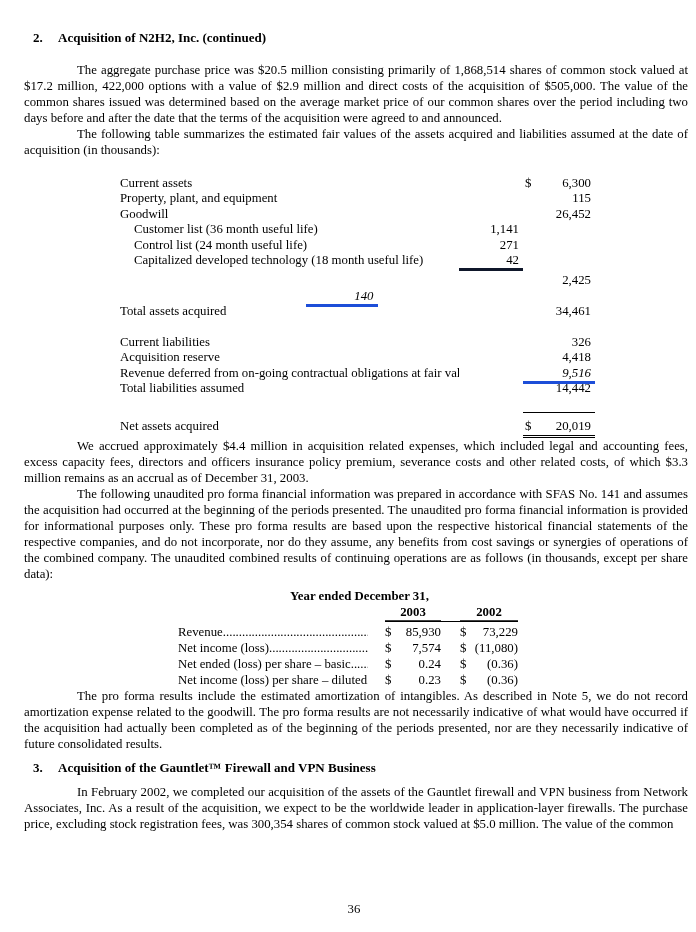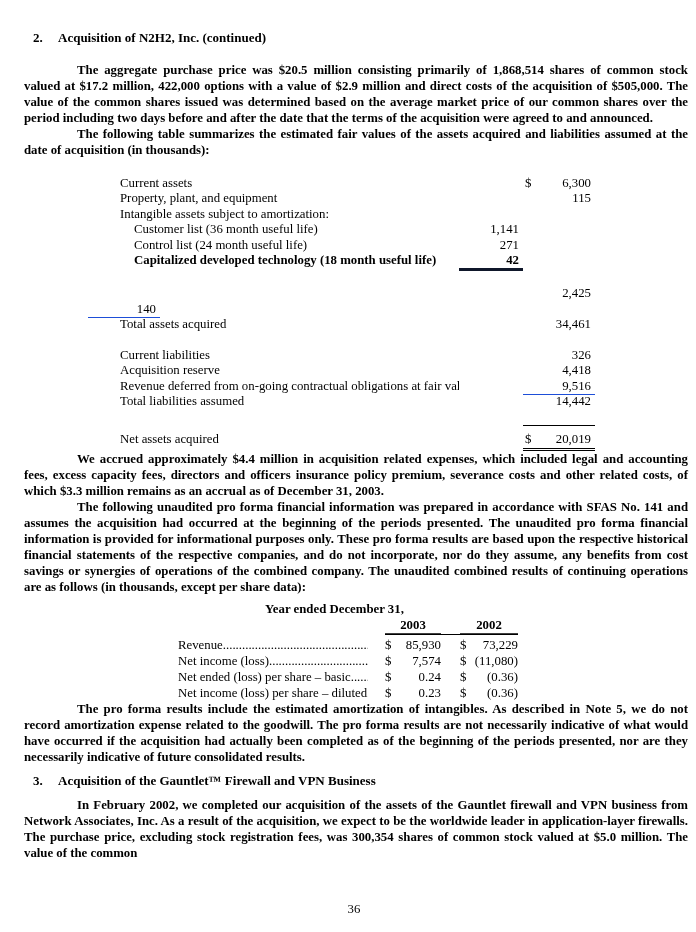--- a/index.html
+++ b/index.html
@@ -1,47 +1,47 @@
 <!DOCTYPE html>
 <html><head>
 <meta charset="utf-8">
 <style>
   html,body{margin:0;padding:0;background:#fff;}
   .page{position:relative;width:696px;height:932px;background:#fff;color:#000;
         font-family:"Liberation Serif", serif;font-size:12.8px;line-height:16px;overflow:hidden;}
   .content{padding:30px 8px 0 24px;}
   .heading{display:flex;font-weight:bold;font-size:13px;margin:0 0 16px 9px;}
   .heading .num{width:25px;flex:none;}
-  p.para{margin:0;text-align:justify;text-indent:53px;font-weight:bold;}
+  p.para{margin:0;text-align:justify;text-indent:53px;}
   .mb4{margin-bottom:4px;}
   .mb6{margin-bottom:6px;}
   .mt24{margin-top:24px;}
   .mt14{margin-top:14px;}
   .h3gap{margin:8px 0 8px 9px;}
 
   
   .t1{margin-top:18px;line-height:15.4px;}
-  .t1 .row{display:flex;align-items:baseline;height:15.4px;}
+  .t1 .row{display:flex;align-items:baseline;height:15.4px;justify-content:center;}
   .t1 .row.tall{height:auto;}
   .t1 .lbl{flex:1;padding-left:96px;white-space:nowrap;overflow:hidden;}
   .t1 .lbl.sub{padding-left:110px;}
   .t1 .c1{width:60px;flex:none;text-align:right;padding-right:4px;}
   .t1 .c2{width:68px;flex:none;text-align:right;padding-right:4px;position:relative;}
   .t1 .sp{width:93px;flex:none;}
   .dollar{position:absolute;left:2px;}
   .u1{border-bottom:3px solid #0f172a;}
-  .u2{border-bottom:1px solid #1d4ed8;}
-  .rowgap5{margin-bottom:18px;font-weight:bold;}
+  .u2{border-bottom:3px solid #1d4ed8;font-style:italic;}
+  .rowgap5{margin-bottom:5px;}
   .blank17{height:17px;}
   .blank11{height:11px;}
   .c2.net{border-top:1px solid #000;border-bottom:3px double #000;padding-top:6px;padding-bottom:1px;}
 
   
   .t2{margin-top:6px;margin-left:154px;line-height:16px;}
-  .t2 .th1{font-weight:bold;margin-left:87px;width:136px;text-align:center;white-space:nowrap;}
+  .t2 .th1{font-weight:bold;margin-left:112px;width:136px;text-align:center;white-space:nowrap;}
   .t2 .hrow{display:flex;font-weight:bold;}
   .t2 .lblsp{width:190px;flex:none;}
   .t2 .hcell{width:56px;flex:none;text-align:center;border-bottom:1px solid #404040;margin-left:17px;}
   .t2 .hcell.h2002{width:58px;margin-left:19px;}
   .t2 .rule{margin-left:207px;width:133px;border-top:1px solid #000;height:2px;}
   .t2 .drow{display:flex;}
   .t2 .dlbl{width:190px;flex:none;display:flex;white-space:nowrap;overflow:hidden;}
   .t2 .dlbl .dots{flex:1;overflow:hidden;}
   .t2 .vcell{width:56px;flex:none;text-align:right;position:relative;margin-left:17px;}
   .t2 .vcell.v2002{width:58px;margin-left:19px;}
@@ -70,23 +70,23 @@
         <div class="c2"><span class="dollar">$</span><span>6,300</span></div>
         <div class="sp"></div>
       </div>
       <div class="row">
         <div class="lbl">Property, plant, and equipment</div>
         <div class="c1"></div>
         <div class="c2"><span>115</span></div>
         <div class="sp"></div>
       </div>
       <div class="row">
-        <div class="lbl">Intangible assets subject to amortization:</div>
-        <div class="c1"></div>
-        <div class="c2"></div>
+        <div class="lbl">Goodwill</div>
+        <div class="c1"></div>
+        <div class="c2"><span>26,452</span></div>
         <div class="sp"></div>
       </div>
       <div class="row">
         <div class="lbl sub">Customer list (36 month useful life)</div>
         <div class="c1"><span>1,141</span></div>
         <div class="c2"></div>
         <div class="sp"></div>
       </div>
       <div class="row">
         <div class="lbl sub">Control list (24 month useful life)</div>

